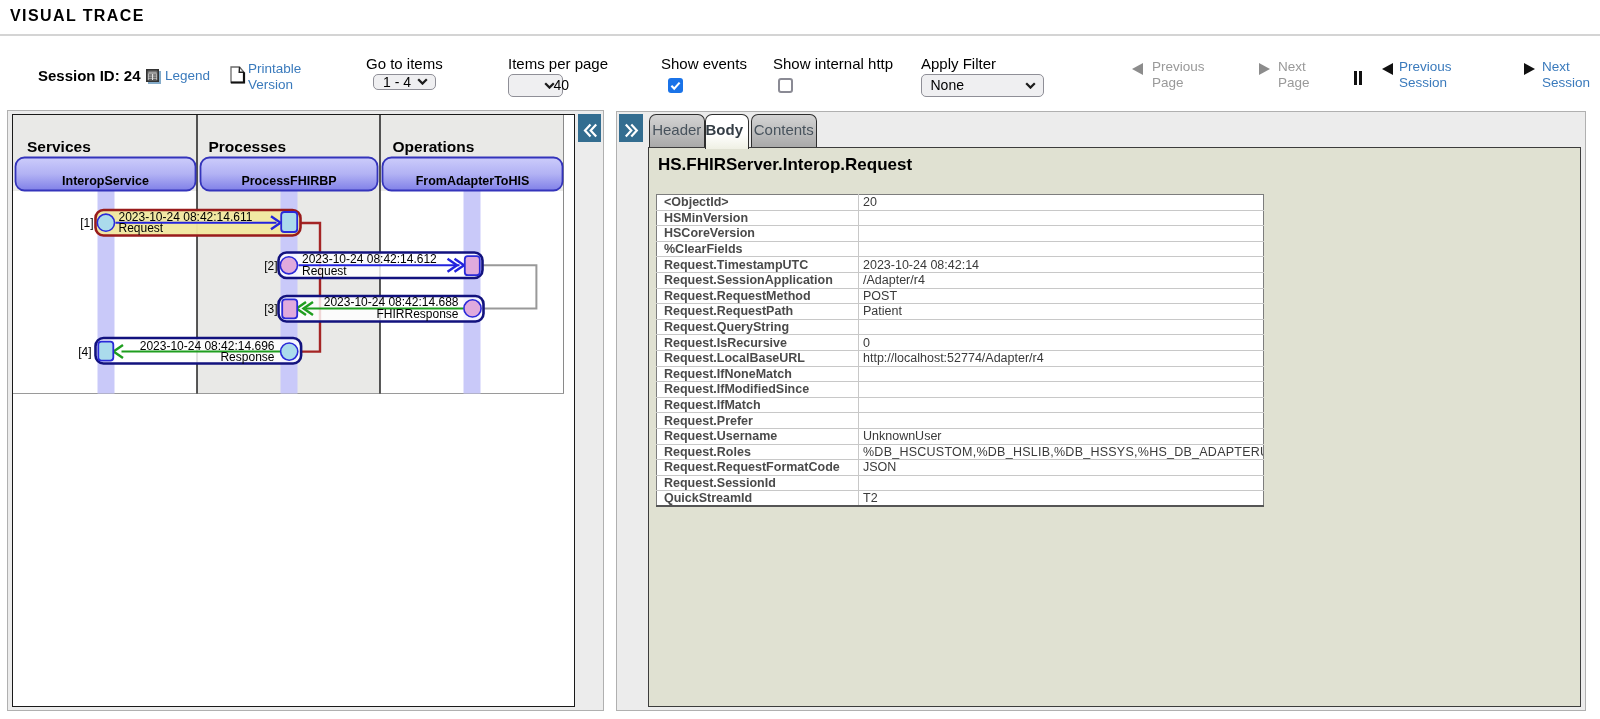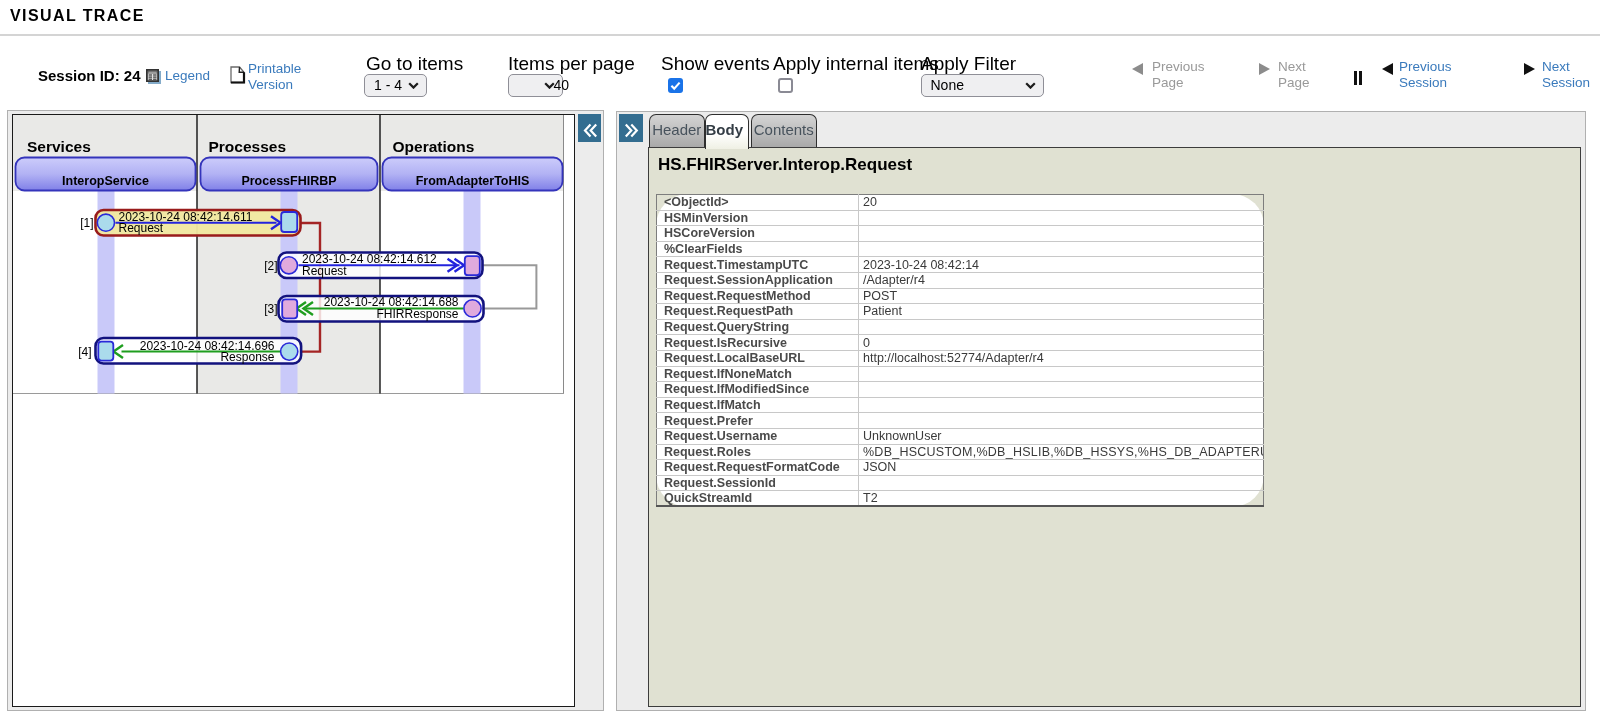--- a/index.html
+++ b/index.html
@@ -1,39 +1,39 @@
 <!DOCTYPE html>
 <html><head>
 <meta charset="utf-8">
 <style>
 * { margin:0; padding:0; box-sizing:border-box; }
 html,body { width:1600px; height:719px; background:#fff; font-family:"Liberation Sans", sans-serif; overflow:hidden; }
 .abs { position:absolute; }
 #title { left:10px; top:7px; font-size:16px; font-weight:bold; letter-spacing:1.4px; color:#000; }
 #toprule { left:0; top:34px; width:1600px; height:2px; background:#d4d4d4; }
-.lbl { font-size:19px; color:#000; line-height:16px; white-space:nowrap; }
+.lbl { font-size:15px; color:#000; line-height:16px; white-space:nowrap; }
 .link { font-size:13.5px; color:#3a7abc; line-height:16px; white-space:nowrap; }
 .gray2 { font-size:13.5px; color:#999; line-height:16px; white-space:nowrap; }
 .sel { background:#efeff1; border:1px solid #8f8f97; border-radius:5px; font-size:14px; color:#000; padding-left:9px; display:flex; align-items:center; }
 .sel svg { position:absolute; right:7px; top:50%; margin-top:-3.5px; }
 .tri-l { width:0; height:0; border-top:6px solid transparent; border-bottom:6px solid transparent; border-right:11px solid #8c8c8c; }
 .tri-r { width:0; height:0; border-top:6px solid transparent; border-bottom:6px solid transparent; border-left:11px solid #8c8c8c; }
 .tri-lb { width:0; height:0; border-top:6px solid transparent; border-bottom:6px solid transparent; border-right:11px solid #111; }
 .tri-rb { width:0; height:0; border-top:6px solid transparent; border-bottom:6px solid transparent; border-left:11px solid #111; }
 
 #lpanel { left:7px; top:109.5px; width:597px; height:601px; background:#ececec; border:1px solid #b0b0b0; }
 #lwhite { left:11.5px; top:114px; width:563px; height:593px; background:#fff; border:1px solid #1a1a1a; }
 #lcoll { left:578px; top:114px; width:23px; height:28px; background:#336d90; color:#fff; font-size:19px; font-weight:bold; text-align:center; line-height:26px; }
 #rpanel { left:615.5px; top:110.5px; width:970px; height:600px; background:#ececec; border:1px solid #b0b0b0; }
 #rcoll { left:619px; top:114px; width:24px; height:28px; background:#336d90; color:#fff; font-size:19px; font-weight:bold; text-align:center; line-height:26px; }
 #rcontent { left:648px; top:147px; width:933px; height:560px; background:#e0e1d2; border:1px solid #3c3c3c; }
 .tab { top:114px; height:33px; border:1.5px solid #2e2e2e; border-bottom:none; border-radius:7px 7px 0 0; background:linear-gradient(#d4d4d4,#a9a9a9); color:#47525c; font-size:15px; text-align:center; line-height:30px; }
 #tabbody { top:114px; height:35px; background:linear-gradient(#fff,#fff 55%,#eff0e4); border:1.5px solid #2e2e2e; border-bottom:none; border-radius:7px 7px 0 0; color:#333c44; font-weight:bold; font-size:15px; line-height:30px; z-index:5; }
 #btitle { left:658px; top:155px; font-size:17px; font-weight:bold; color:#000; }
-#btable { left:656px; top:194px; border-collapse:collapse; table-layout:fixed; width:607px; font-size:12.5px; background:#fff;border-radius:32px; }
+#btable { left:656px; top:194px; border-collapse:collapse; table-layout:fixed; width:607px; font-size:12.5px; background:#fff; }
 #btable td { height:15.6px; padding:0 0 0 7px; border-bottom:1px solid #c8c8c8; overflow:hidden; white-space:nowrap; }
 #btable tr:last-child td { border-bottom:none; }
 #btable td.k { font-weight:bold; color:#4a4a4a; border-right:1px solid #c8c8c8; width:202px; }
 #btable td.v { color:#3a3a3a; width:405px; padding-left:4px; }
 #btable { border:1px solid #7d7d7d; border-bottom:2px solid #555; }
 .cb { width:15px; height:15px; border-radius:3px; }
 </style>
 </head>
 <body>
 <div class="abs" id="title">VISUAL TRACE</div>
@@ -52,35 +52,35 @@
  <rect x="7.1" y="9.6" width="3.4" height="1.2" fill="#3a3a3a"></rect>
 </svg>
 <div class="abs link" style="left:165px; top:68px; line-height:16px;">Legend</div>
 <svg class="abs" style="left:230px; top:66px;" width="16" height="18" viewBox="0 0 16 18">
  <path d="M1 1 L9.5 1 L14 6.2 L14 16.5 L1 16.5 Z" fill="#fff" stroke="#6a6a6a" stroke-width="1.3"></path>
  <path d="M9.5 1 L9.2 6.2 L14 6.2" fill="none" stroke="#222" stroke-width="1.4"></path>
  <path d="M14 6.2 L14 16.5 L1 16.5" fill="none" stroke="#111" stroke-width="2.2"></path>
 </svg>
 <div class="abs link" style="left:248px; top:61px; line-height:16px;">Printable<br>Version</div>
 <div class="abs lbl" style="left:366px; top:56px;">Go to items</div>
-<div class="abs sel" style="left:364px; top:73.5px; width:63px; height:23px;">1 - 4
+<div class="abs sel" style="left:373px; top:73.5px; width:63px; height:16px;">1 - 4
  <svg width="11" height="7" viewBox="0 0 11 7">
       <path d="M1.2 1.2 L5.5 5.6 L9.8 1.2" fill="none" stroke="#1c1c1c" stroke-width="2.2"></path>
     </svg></div>
 <div class="abs lbl" style="left:508px; top:56px;">Items per page</div>
 <div class="abs sel" style="left:507.5px; top:73.5px; width:55px; height:23px;padding-left:45px;">40
  <svg width="11" height="7" viewBox="0 0 11 7">
       <path d="M1.2 1.2 L5.5 5.6 L9.8 1.2" fill="none" stroke="#1c1c1c" stroke-width="2.2"></path>
     </svg></div>
 <div class="abs lbl" style="left:661px; top:56px;">Show events</div>
 <div class="abs cb" style="left:667.5px; top:77.5px; background:#1a73e8;">
  <svg width="15" height="15" viewBox="0 0 15 15">
       <path d="M3.4 7.8 L6.2 10.6 L11.6 4.6" fill="none" stroke="#fff" stroke-width="2.1"></path>
     </svg></div>
-<div class="abs lbl" style="left:773px; top:56px;">Apply internal items</div>
+<div class="abs lbl" style="left:773px; top:56px;">Show internal http</div>
 <div class="abs cb" style="left:777.5px; top:77.5px; background:#fff; border:2px solid #8a8a94;"></div>
 <div class="abs lbl" style="left:921px; top:56px;">Apply Filter</div>
 <div class="abs sel" style="left:920.5px; top:73.5px; width:123.5px; height:23px;">None
  <svg width="11" height="7" viewBox="0 0 11 7">
       <path d="M1.2 1.2 L5.5 5.6 L9.8 1.2" fill="none" stroke="#1c1c1c" stroke-width="2.2"></path>
     </svg></div>
 <div class="abs tri-l" style="left:1132px; top:63px;"></div>
 <div class="abs gray2" style="left:1152px; top:59px;">Previous<br>Page</div>
 <div class="abs tri-r" style="left:1259px; top:63px;"></div>
 <div class="abs gray2" style="left:1278px; top:59px;">Next<br>Page</div>

